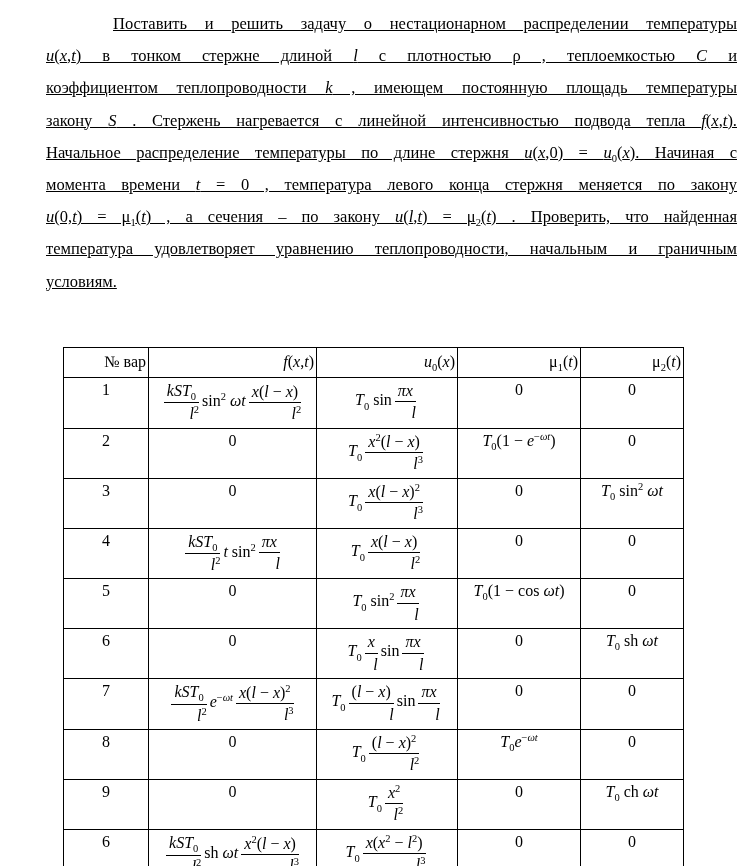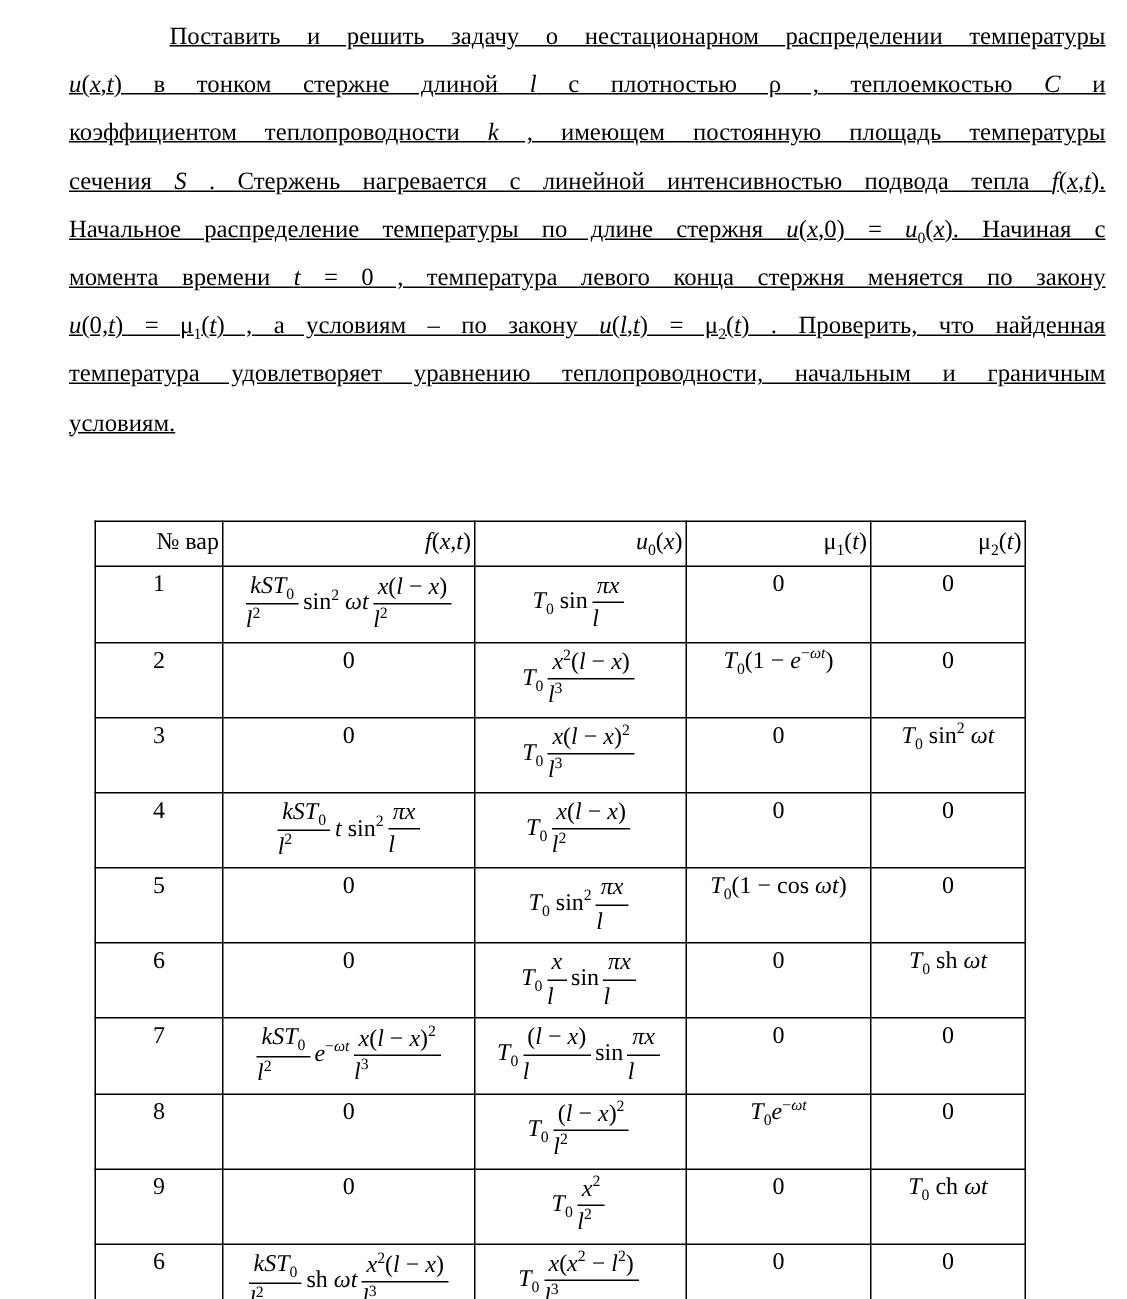--- a/index.html
+++ b/index.html
@@ -19,21 +19,21 @@
   .line.indent { text-indent: 67px; }
   .line.nojust { text-align: left; text-align-last: left; }
 
   
   i { font-style: italic; }
   sup, sub { font-size: 10.5px; line-height: 0.8; }
   .frac {
     display: inline-flex;
     flex-direction: column;
     vertical-align: middle;
-    text-align: left;
+    text-align: right;
     margin: 0 3px;
     line-height: 1.2;
   }
   .fnum { border-bottom: 1px solid #000; padding: 0 3px 1px; }
   .fden { padding-top: 1px; font-family: Liberation Serif, serif; }
 
   
   .variants {
     border-collapse: collapse;
     table-layout: fixed;
@@ -63,24 +63,24 @@
   }
 </style>
 </head>
 <body>
 
 <div class="page">
   <div class="paragraph">
       <div class="line indent"><span>Поставить и решить задачу о нестационарном распределении температуры</span></div>
       <div class="line"><i>u</i><span>(</span><i>x</i><span>,</span><i>t</i><span>) в тонком стержне длиной </span><i>l</i><span> с плотностью ρ , теплоемкостью </span><i>C</i><span> и</span></div>
       <div class="line"><span>коэффициентом теплопроводности </span><i>k</i><span> , имеющем постоянную площадь температуры</span></div>
-      <div class="line"><span>сечения </span><i>S</i><span> . Стержень нагревается с линейной интенсивностью подвода тепла </span><i>f</i><span>(</span><i>x</i><span>,</span><i>t</i><span>).</span></div>
+      <div class="line"><span>закону </span><i>S</i><span> . Стержень нагревается с линейной интенсивностью подвода тепла </span><i>f</i><span>(</span><i>x</i><span>,</span><i>t</i><span>).</span></div>
       <div class="line"><span>Начальное распределение температуры по длине стержня </span><i>u</i><span>(</span><i>x</i><span>,0) = </span><i>u</i><sub>0</sub><span>(</span><i>x</i><span>). Начиная с</span></div>
       <div class="line"><span>момента времени </span><i>t</i><span> = 0 , температура левого конца стержня меняется по закону</span></div>
-      <div class="line"><i>u</i><span>(0,</span><i>t</i><span>) = μ</span><sub>1</sub><span>(</span><i>t</i><span>) , а условиям – по закону </span><i>u</i><span>(</span><i>l</i><span>,</span><i>t</i><span>) = μ</span><sub>2</sub><span>(</span><i>t</i><span>) . Проверить, что найденная</span></div>
+      <div class="line"><i>u</i><span>(0,</span><i>t</i><span>) = μ</span><sub>1</sub><span>(</span><i>t</i><span>) , а сечения – по закону </span><i>u</i><span>(</span><i>l</i><span>,</span><i>t</i><span>) = μ</span><sub>2</sub><span>(</span><i>t</i><span>) . Проверить, что найденная</span></div>
       <div class="line"><span>температура удовлетворяет уравнению теплопроводности, начальным и граничным</span></div>
       <div class="line nojust"><span>условиям.</span></div>
     </div>
 
   <table class="variants">
     <colgroup>
       <col class="w0">
         <col class="w1">
         <col class="w2">
         <col class="w3">

